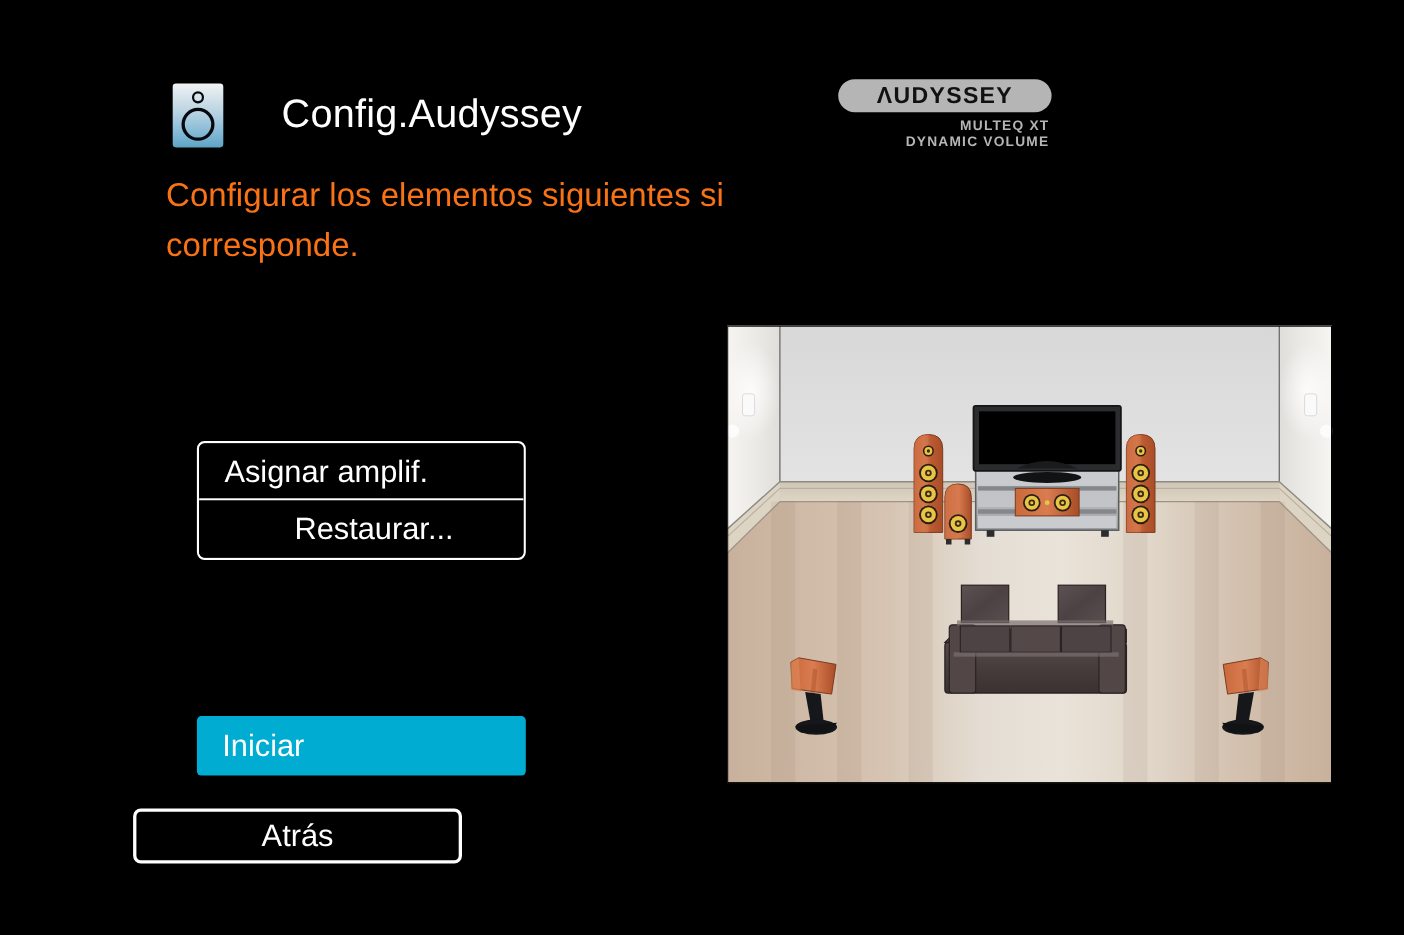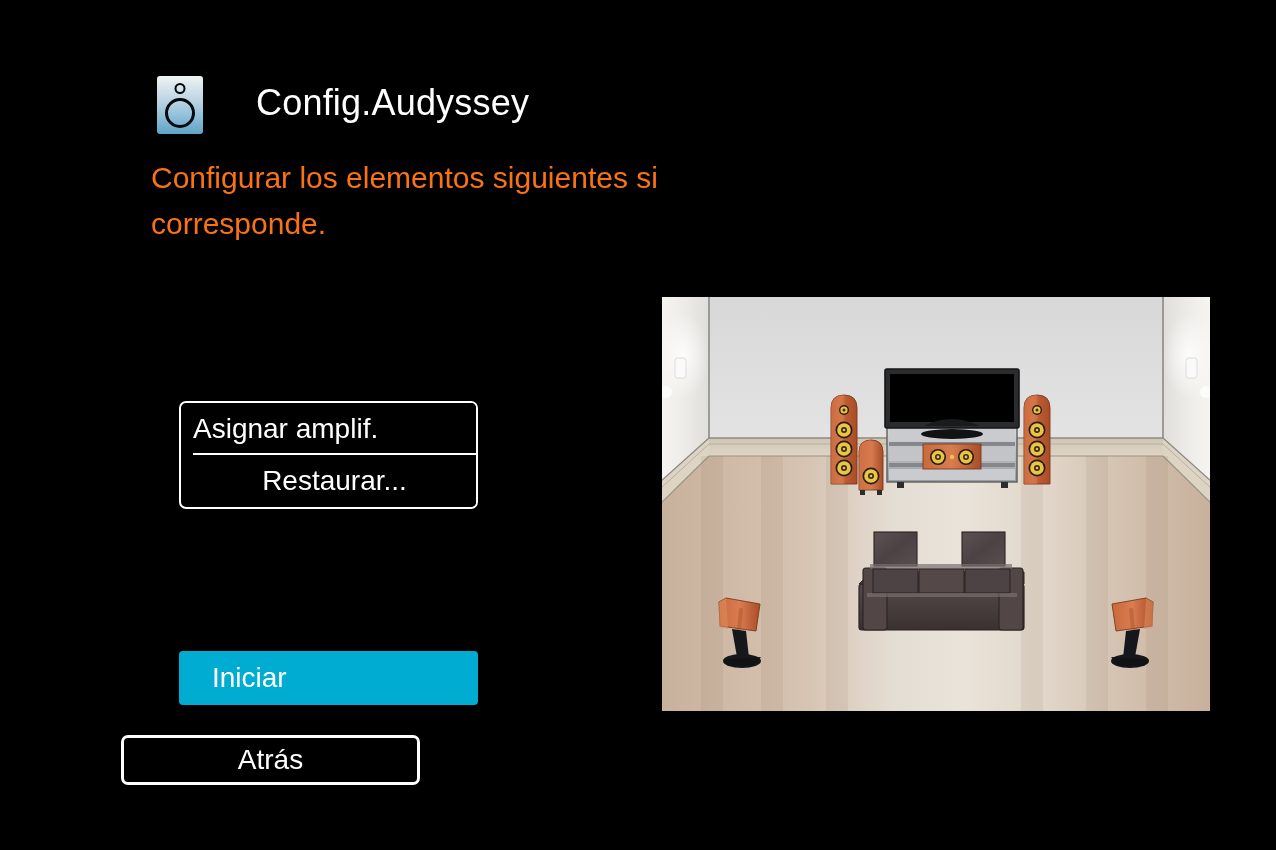--- a/index.html
+++ b/index.html
@@ -63,32 +63,33 @@
   
   #menu-box {
     position: absolute; left: 179px; top: 401px;
     width: 299px;
     border: 2px solid #ffffff; border-radius: 7px;
     background: #000; overflow: hidden;
   }
   .menu-item {
     height: 52px; line-height: 52px;
     color: #ffffff; font-size: 28px;
+    padding-left: 23px;
     border-bottom: 2px solid #ffffff;
-    background: #000; white-space: nowrap; margin-left: 12px;
+    background: #000; white-space: nowrap;
   }
   .menu-item:last-child { border-bottom: none; text-align: center; }
 
   
   #start-button {
     position: absolute; left: 179px; top: 651px;
     width: 299px; height: 54px;
     background: #00acd1; border-radius: 4px;
     color: #ffffff; font-size: 28px; line-height: 54px;
-    padding-left: 33px; white-space: nowrap;
+    padding-left: 23px; white-space: nowrap;
   }
   #back-button {
     position: absolute; left: 121px; top: 735px;
     width: 299px; height: 50px;
     border: 3px solid #ffffff; border-radius: 7px; background: #000;
     color: #ffffff; font-size: 28px; line-height: 44px;
     text-align: center; white-space: nowrap;
   }
 
   
@@ -106,20 +107,27 @@
 
   <div id="header-row">
 
     <div id="speaker-icon">
       <div class="tweeter"></div>
       <div class="woofer"></div>
     </div>
 
     <div id="page-title">Config.Audyssey</div>
 
+    <div id="audyssey-logo">
+      <div id="audyssey-pill">
+        <span id="audyssey-wordmark">ΛUDYSSEY</span>
+      </div>
+      <div class="logo-sub" id="logo-sub1">MULTEQ XT</div>
+      <div class="logo-sub" id="logo-sub2">DYNAMIC VOLUME</div>
+    </div>
   </div>
 
   <div id="description">Configurar los elementos siguientes si corresponde.</div>
 
   <div id="menu-box">
     <div class="menu-item">Asignar amplif.</div>
     <div class="menu-item">Restaurar...</div>
   </div>
 
   <div id="start-button">Iniciar</div>

